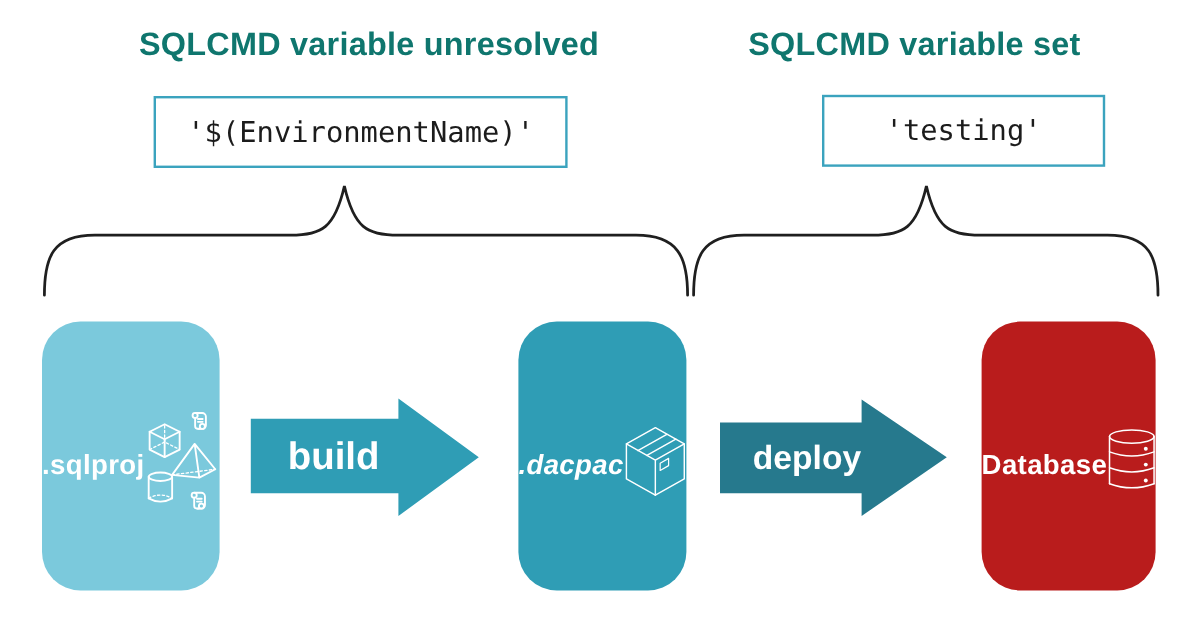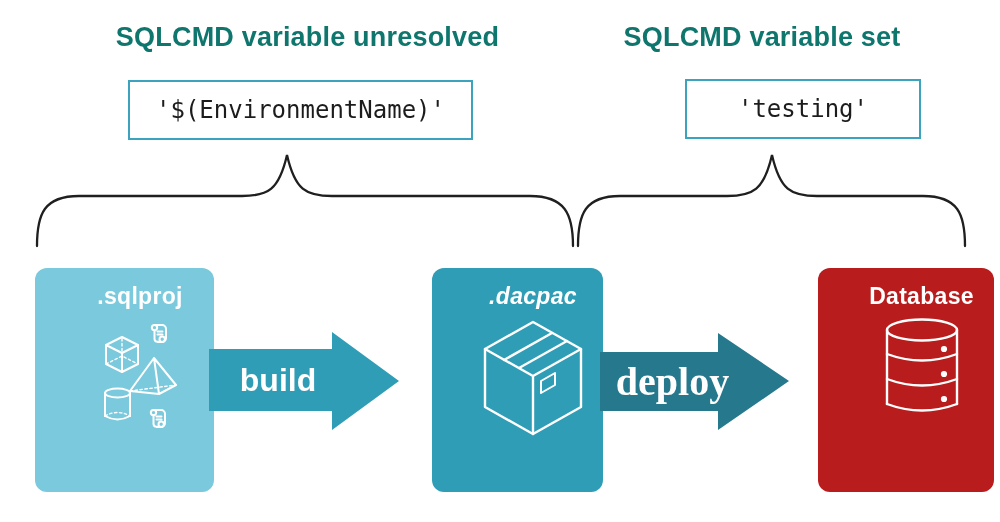--- a/index.html
+++ b/index.html
@@ -18,39 +18,39 @@
     background:#ffffff;display:flex;align-items:center;justify-content:center;
   }
   .code-box.left{left:128px;top:80px;width:345px;}
   .code-box.right{left:668px;top:79px;width:236px;margin-left:17px;}
   .code-text{
     font-family:"DejaVu Sans Mono","Liberation Mono",monospace;
     font-size:24px;color:#1c1c1c;white-space:pre;
   }
   .braces{position:absolute;left:0;top:0;width:1000px;height:522px;pointer-events:none;}
   .stage{
-    position:absolute;top:268px;height:224px;border-radius:12px;
-    display:flex;flex-direction:column;align-items:center;padding-left:31px;
+    position:absolute;top:268px;height:224px;border-radius:32px;
+    display:flex;flex-direction:row;align-items:center;
   }
   .stage-label{
     margin-top:15px;font-size:23px;font-weight:700;color:#ffffff;letter-spacing:.3px;
   }
   .stage.sqlproj{left:35px;width:148px;background:#7BC9DC;}
   .stage.dacpac{left:432px;width:140px;background:#2F9DB5;font-style:italic;}
   .stage.database{left:818px;width:145px;background:#b91c1c;}
   .stage-icon{margin-top:8px;}
   .arrow-svg{position:absolute;}
   .arrow-svg.build{left:205px;top:330px;}
   .arrow-svg.deploy{left:597px;top:331px;}
   .arrow-label{
     position:absolute;display:flex;align-items:center;justify-content:center;
     color:#ffffff;font-weight:700;
   }
   .arrow-label.build{left:209px;top:349px;width:138px;height:62px;font-size:32px;}
-  .arrow-label.deploy{left:600px;top:352px;width:145px;height:59px;font-size:40px;font-family:Liberation Serif, serif;}
+  .arrow-label.deploy{left:600px;top:352px;width:145px;height:59px;font-size:28px;}
 </style>
 </head>
 <body>
 
 <div class="canvas">
 
   <div class="heading left">SQLCMD variable unresolved</div>
   <div class="heading right">SQLCMD variable set</div>
 
   <div class="code-box left">

